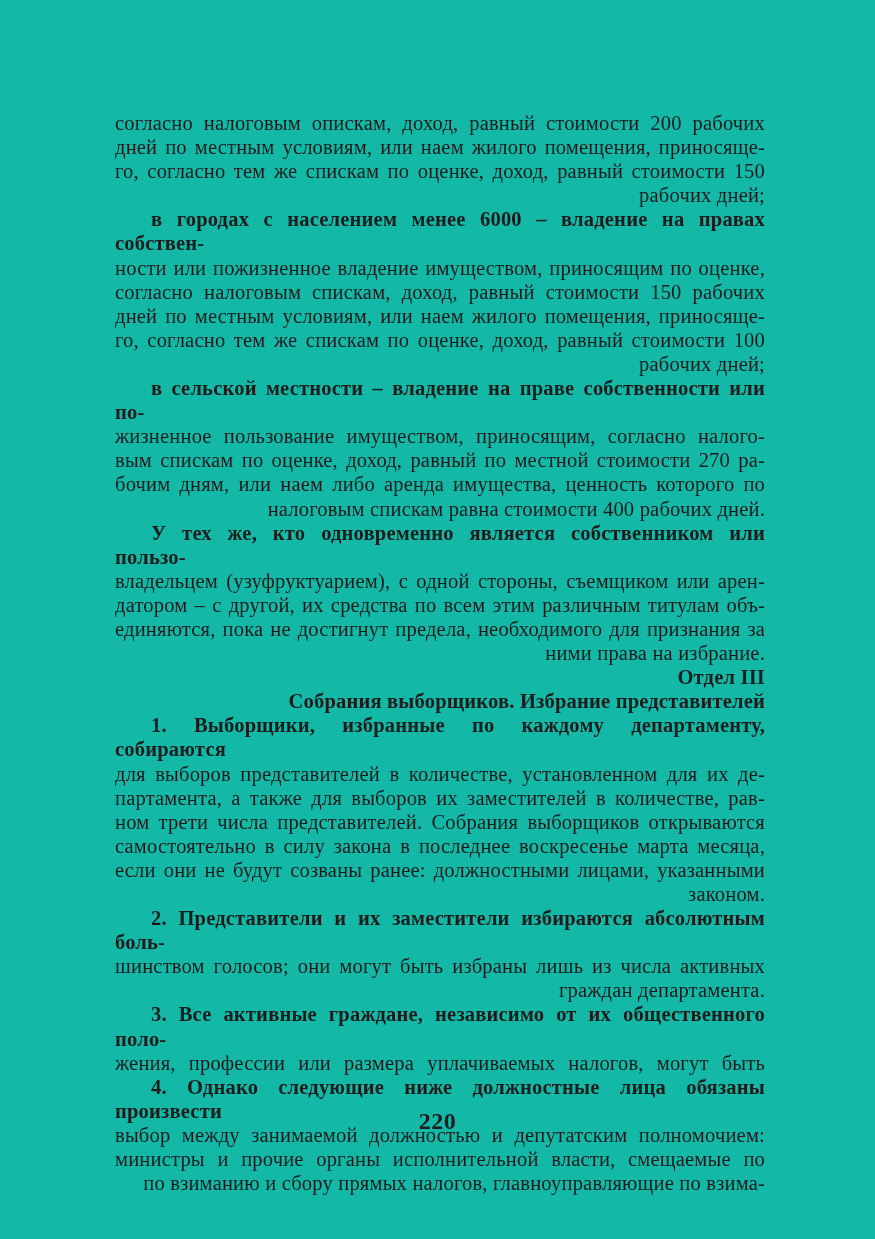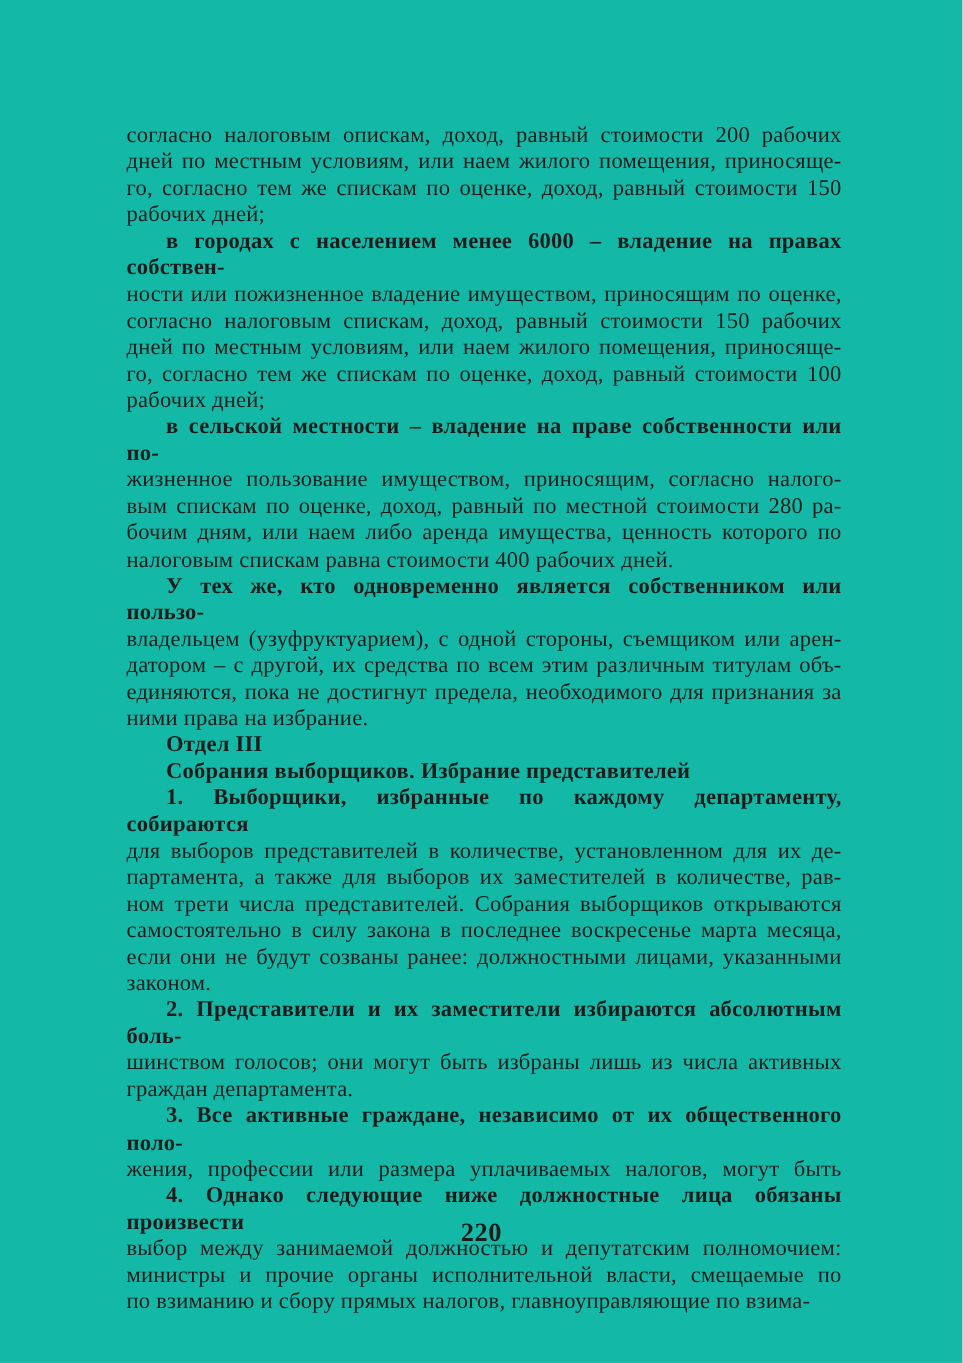--- a/index.html
+++ b/index.html
@@ -19,21 +19,21 @@
   .text-block {
     position: absolute;
     left: 115px;
     top: 111px;
     width: 650px;
   }
   .line {
     font-size: 20.5px;
     line-height: 24.1px;
     white-space: nowrap;
-    text-align: left;
+    text-align: right;
     letter-spacing: 0.2px;
   }
   
   .line.just {
     white-space: normal;
     text-align: justify;
     text-align-last: justify;
   }
   .line.indent {
     padding-left: 36px;
@@ -69,21 +69,21 @@
         <div class="line just indent">в городах с населением менее 6000 – владение на правах собствен-</div>
         <div class="line just">ности или пожизненное владение имуществом, приносящим по оценке,</div>
         <div class="line just">согласно налоговым спискам, доход, равный стоимости 150 рабочих</div>
         <div class="line just">дней по местным условиям, или наем жилого помещения, приносяще-</div>
         <div class="line just">го, согласно тем же спискам по оценке, доход, равный стоимости 100</div>
         <div class="line">рабочих дней;</div>
       </div>
       <div>
         <div class="line just indent">в сельской местности – владение на праве собственности или по-</div>
         <div class="line just">жизненное пользование имуществом, приносящим, согласно налого-</div>
-        <div class="line just">вым спискам по оценке, доход, равный по местной стоимости 280 ра-</div>
+        <div class="line just">вым спискам по оценке, доход, равный по местной стоимости 270 ра-</div>
         <div class="line just">бочим дням, или наем либо аренда имущества, ценность которого по</div>
         <div class="line">налоговым спискам равна стоимости 400 рабочих дней.</div>
       </div>
       <div>
         <div class="line just indent">У тех же, кто одновременно является собственником или пользо-</div>
         <div class="line just">владельцем (узуфруктуарием), с одной стороны, съемщиком или арен-</div>
         <div class="line just">датором – с другой, их средства по всем этим различным титулам объ-</div>
         <div class="line just">единяются, пока не достигнут предела, необходимого для признания за</div>
         <div class="line">ними права на избрание.</div>
       </div>

